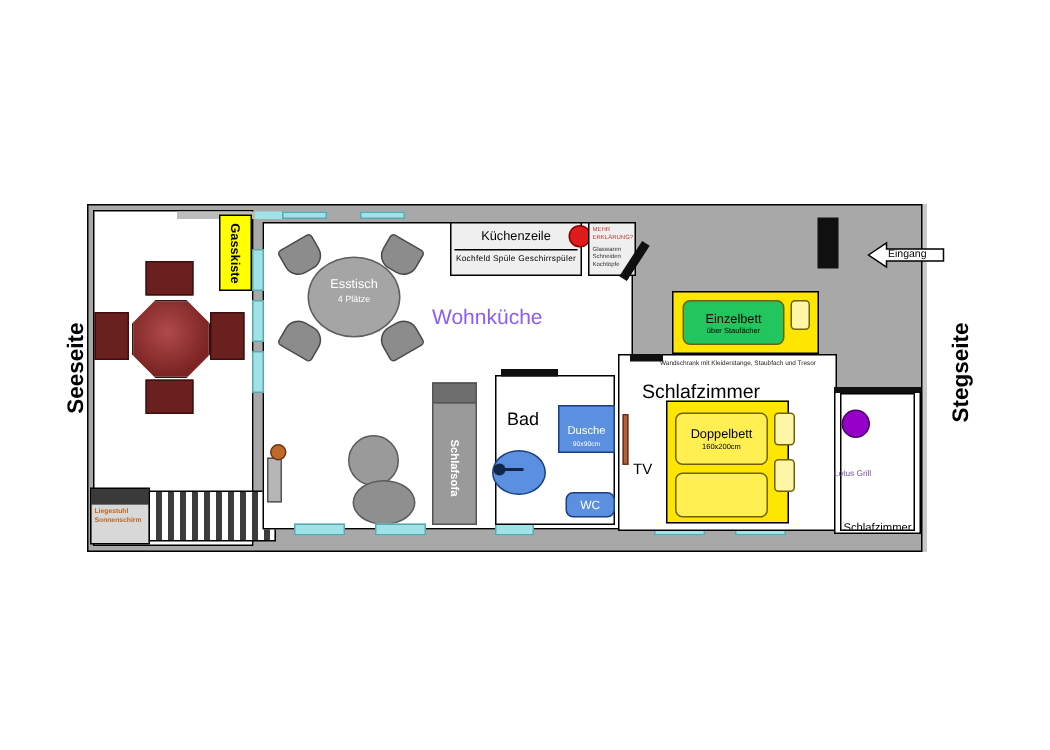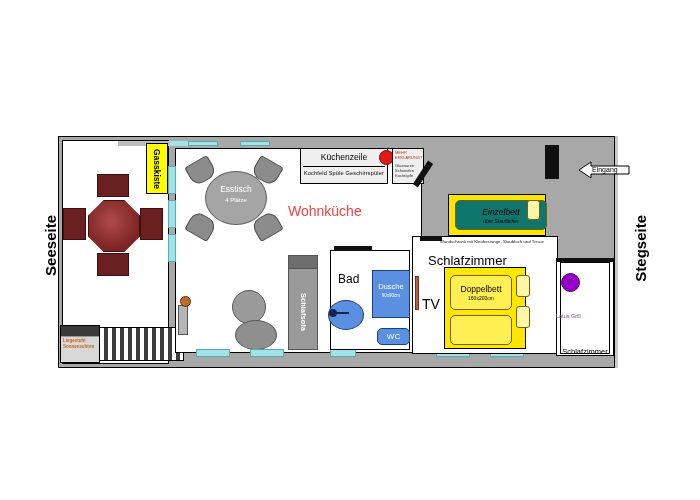--- a/index.html
+++ b/index.html
@@ -53,21 +53,21 @@
     position:absolute;left:170px;top:141px;width:18px;height:5px;background:#9fe3e8;
   }
 
   
   .wohn{
     position:absolute;left:175px;top:148px;width:247px;height:205px;
     background:#ffffff;border:1px solid #000;box-sizing:border-box;
   }
   .wohn-label{
     position:absolute;left:288px;top:203px;
-    font-size:14px;color:#ef4444;
+    font-size:14px;color:#8b5cf6;
   }
 
   
   .gas{
     position:absolute;left:146px;top:143px;width:22px;height:51px;
     background:#ffff00;border:1px solid #000;box-sizing:border-box;
   }
   .gas span{
     position:absolute;left:50%;top:50%;
     transform:translate(-50%,-50%) rotate(90deg);
@@ -208,21 +208,21 @@
   .b4{left:545px;top:145px;width:14px;height:34px;}
   .b5{left:556px;top:258px;width:58px;height:4px;}
 
   
   .bad{
     position:absolute;left:330px;top:250px;width:80px;height:100px;
     background:#ffffff;border:1px solid #000;box-sizing:border-box;
   }
   .bad-label{position:absolute;left:338px;top:272px;font-size:12px;color:#000;}
   .dusche{
-    position:absolute;left:372px;top:270px;width:38px;height:48px;
+    position:absolute;left:372px;top:270px;width:38px;height:32px;
     background:#5b8fe0;border:1px solid #1b3f82;box-sizing:border-box;
   }
   .dusche .d1{position:absolute;left:0;right:0;top:11px;text-align:center;font-size:7.5px;color:#fff;}
   .dusche .d2{position:absolute;left:0;right:0;top:22px;text-align:center;font-size:4.5px;color:#fff;}
   .wc{
     position:absolute;left:377px;top:328px;width:33px;height:17px;
     background:#5b8fe0;border:1px solid #1b3f82;border-radius:5px;box-sizing:border-box;
   }
   .wc span{position:absolute;left:0;right:0;top:3px;text-align:center;font-size:8px;color:#fff;font-weight:normal;}
   .sink{
@@ -234,21 +234,21 @@
   }
   .sink:before{
     content:"";position:absolute;left:0px;top:8px;width:8px;height:8px;border-radius:50%;background:#12264d;
   }
 
   
   .tv-bar{
     position:absolute;left:415px;top:276px;width:4px;height:34px;
     background:#b5603c;border:1px solid #6d3420;box-sizing:border-box;
   }
-  .tv-label{position:absolute;left:422px;top:296px;font-size:14px;color:#000;}
+  .tv-label{position:absolute;left:422px;top:308px;font-size:10px;color:#000;}
 
   
   .schlaf{
     position:absolute;left:412px;top:236px;width:146px;height:118px;
     background:#ffffff;border:1px solid #000;box-sizing:border-box;
   }
   .schlaf-label{position:absolute;left:428px;top:253px;font-size:13px;color:#000;}
   .schrank-note{
     position:absolute;left:436px;top:239px;width:112px;text-align:center;
     font-size:4.3px;color:#222;line-height:1.4;
@@ -275,22 +275,22 @@
     position:absolute;left:516px;top:306px;width:14px;height:22px;
     background:#fff6a8;border:1px solid #6f6100;border-radius:3px;box-sizing:border-box;
   }
 
   
   .einz-area{
     position:absolute;left:448px;top:194px;width:98px;height:42px;
     background:#ffe600;border:1px solid #000;box-sizing:border-box;
   }
   .einz{
-    position:absolute;left:455px;top:200px;width:92px;height:30px;
-    background:#0f766e;border:1px solid #6f6100;border-radius:5px;box-sizing:border-box;font-style:italic;
+    position:absolute;left:455px;top:200px;width:68px;height:30px;
+    background:#22c55e;border:1px solid #6f6100;border-radius:5px;box-sizing:border-box;
   }
   .einz .e1{position:absolute;left:0;right:0;top:6px;text-align:center;font-size:8.5px;color:#000;}
   .einz .e2{position:absolute;left:0;right:0;top:17px;text-align:center;font-size:5px;color:#000;}
   .einz-n{
     position:absolute;left:527px;top:200px;width:13px;height:20px;
     background:#fff6a8;border:1px solid #6f6100;border-radius:3px;box-sizing:border-box;
   }
 
   
   .technik{

